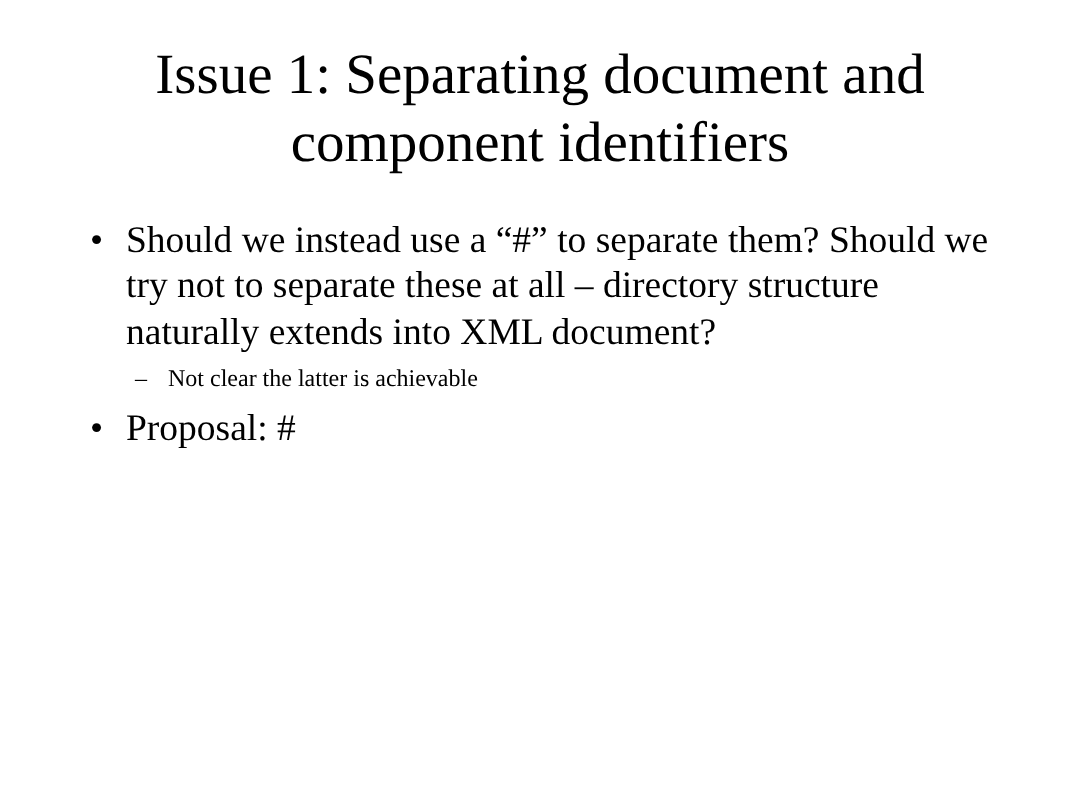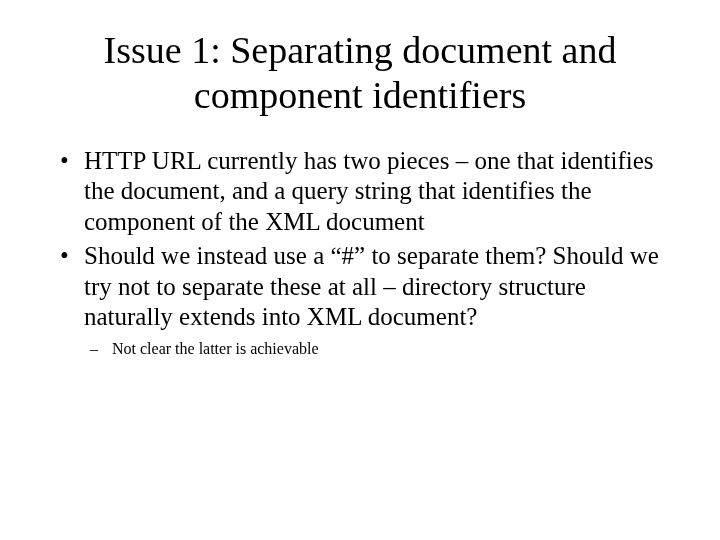--- a/index.html
+++ b/index.html
@@ -62,24 +62,24 @@
   }
 </style>
 </head>
 <body>
 
 <div class="slide">
   <h1 class="title">Issue 1: Separating document and component identifiers</h1>
 
   <ul class="level1">
     <li>
-      <span>HTTP URL currently has two pieces – one that identifies the document, and a query string that identifies the component of the XML document</span>
-    </li>
-    <li>
       <span>Should we instead use a “#” to separate them? Should we try not to separate these at all – directory structure naturally extends into XML document?</span>
       <ul class="level2">
         <li>
           <span>Not clear the latter is achievable</span>
         </li>
       </ul>
     </li>
+    <li>
+      <span>Proposal: #</span>
+    </li>
   </ul>
 </div>
 
 </body></html>

